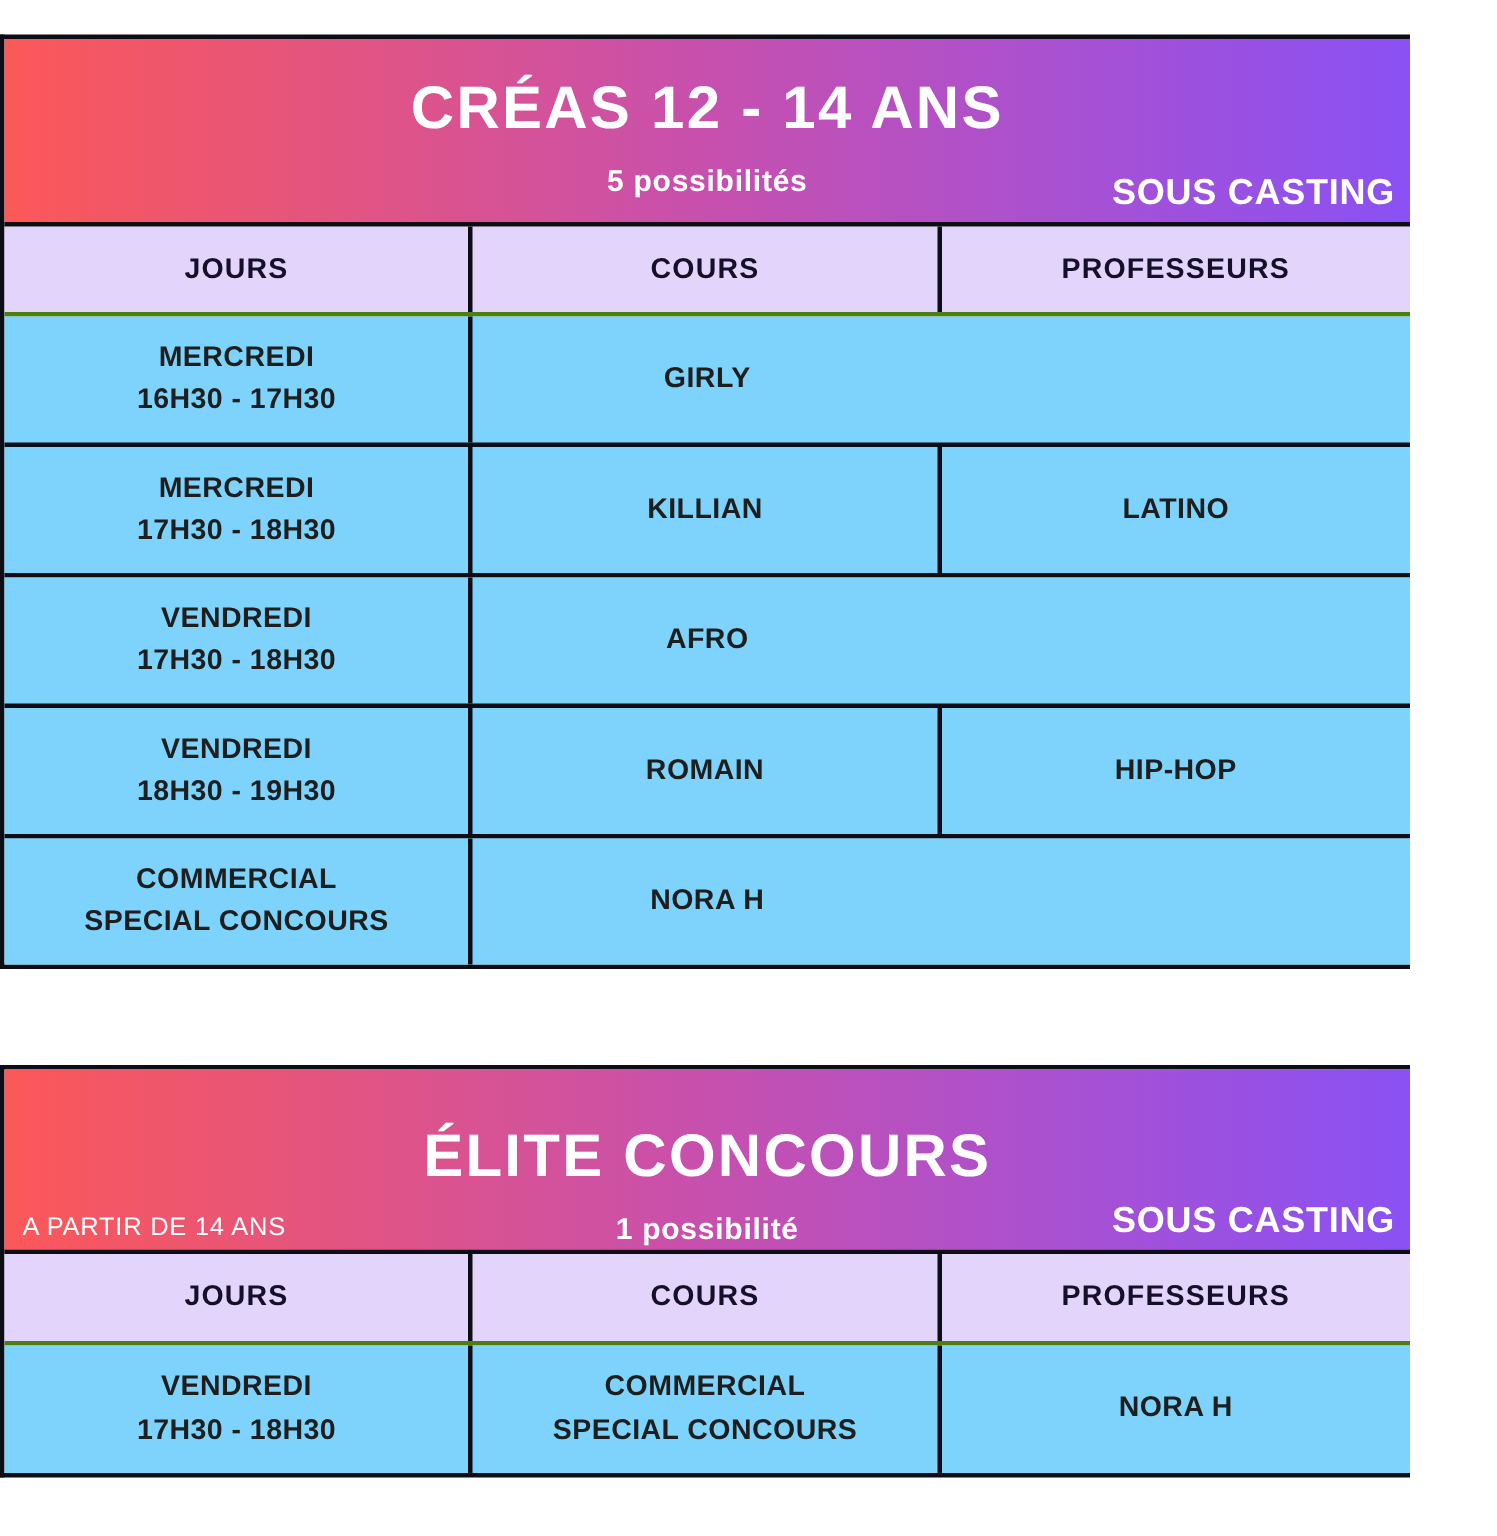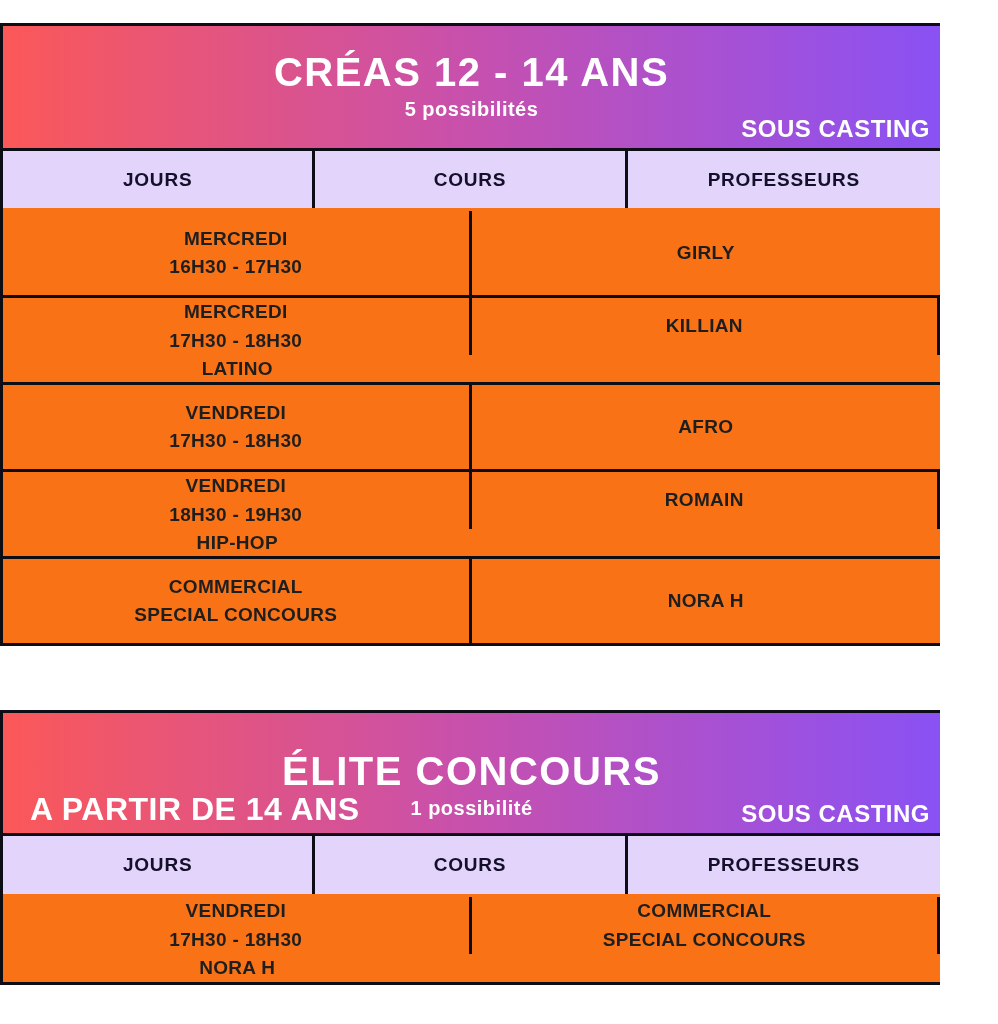--- a/index.html
+++ b/index.html
@@ -42,52 +42,52 @@
     line-height: 1.2;
   }
   .block-1 .banner-title { padding-top: 22px; }
   .block-2 .banner-title { padding-top: 34px; }
 
   .banner-subtitle {
     text-align: center;
     font-size: 20px;
     font-weight: 700;
     letter-spacing: 0.5px;
-    margin-top: 2px;
+    margin-top: 14px;
   }
   .banner-corner-right {
     position: absolute;
     right: 10px;
     bottom: 5px;
     font-size: 24px;
     font-weight: 800;
     letter-spacing: 0.5px;
   }
   .banner-corner-left {
     position: absolute;
-    left: 27px;
+    left: 12px;
     bottom: 5px;
-    font-size: 32px;
-    font-weight: 700;
+    font-size: 17px;
+    font-weight: 400;
     letter-spacing: 0.5px;
   }
 
   .header-row {
     display: grid;
     grid-template-columns: 1fr 1fr 1fr;
     background: #e2d4fa;
-    border-bottom: 3px solid #f97316;
+    border-bottom: 3px solid #4d7c0f;
   }
   .block-1 .header-row { height: 57px; }
   .block-2 .header-row { height: 58px; }
 
   .data-row {
     display: grid;
-    grid-template-columns: 1fr 1fr;
-    background: #f97316;
+    grid-template-columns: 1fr 1fr 1fr;
+    background: #7dd3fc;
     border-bottom: 3px solid #0d0d15;
   }
   .block-1 .data-row { height: 84px; }
   .block-2 .data-row { height: 85px; }
   .data-row:last-child { border-bottom: none; }
 
   .cell {
     display: flex;
     flex-direction: column;
     align-items: center;

